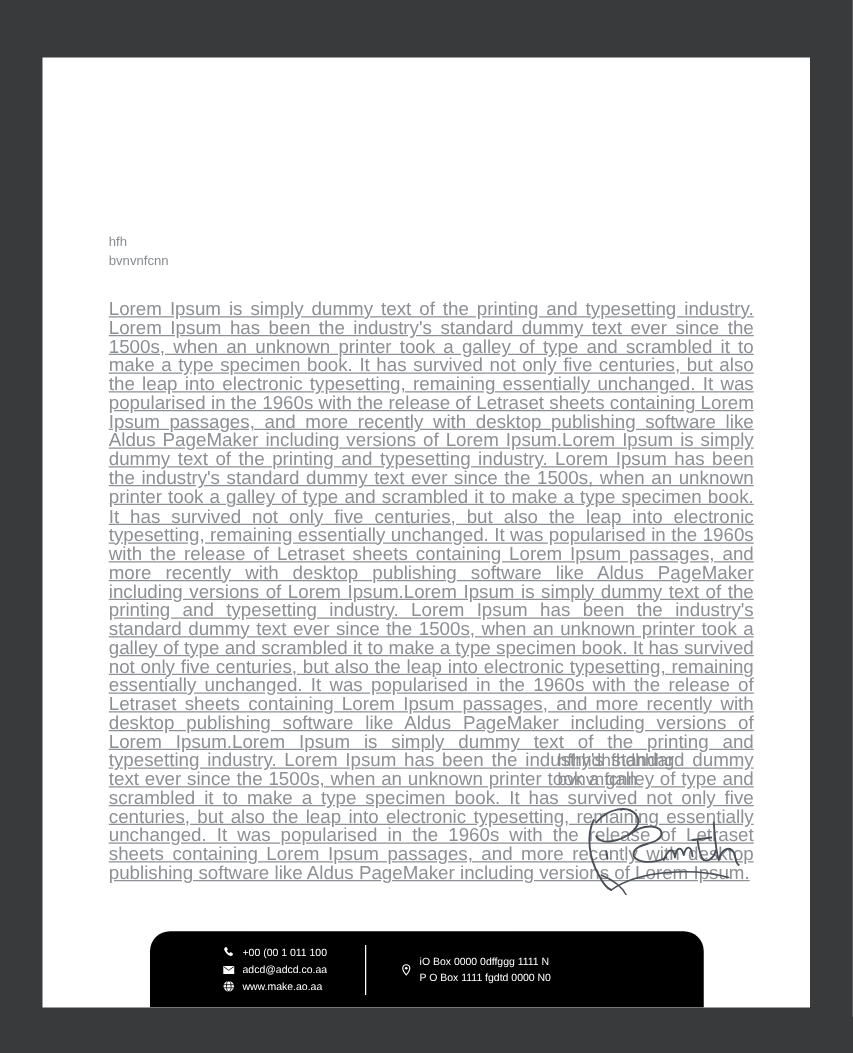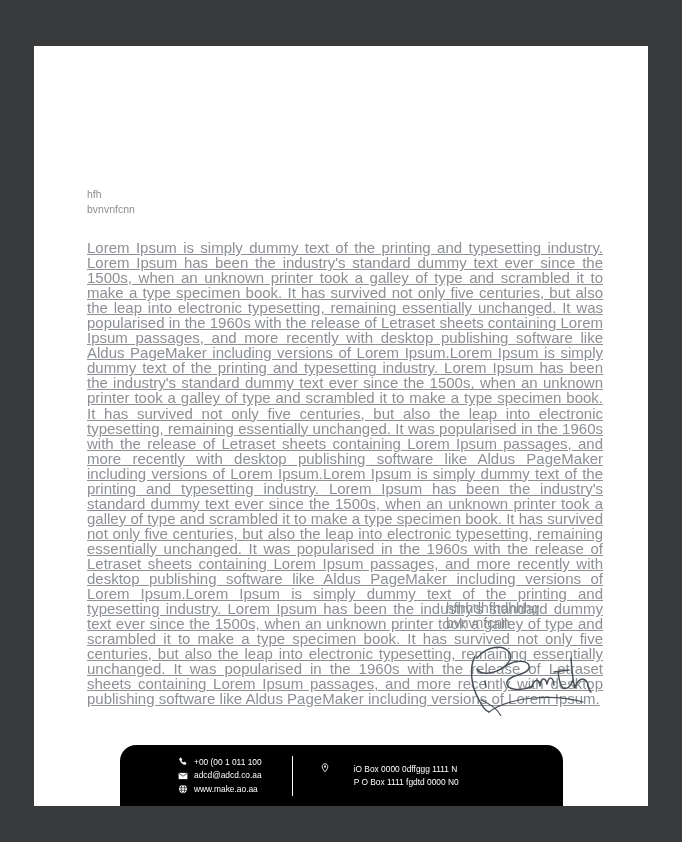--- a/index.html
+++ b/index.html
@@ -148,21 +148,22 @@
     gap: 1px;
   }
   .footer-divider {
     width: 1px;
     height: 40px;
     background: #ffffff;
     margin: 0 0 0 30px;
   }
   .footer-right {
     flex-direction: row;
-    gap: 24px;
+    align-items: center;
+    gap: 6px;
     padding-left: 27px;
   }
   .f-line {
     display: flex;
     align-items: center;
     gap: 6px;
     color: #ffffff;
     font-size: 8.4px;
     line-height: 12.6px;
     white-space: nowrap;

